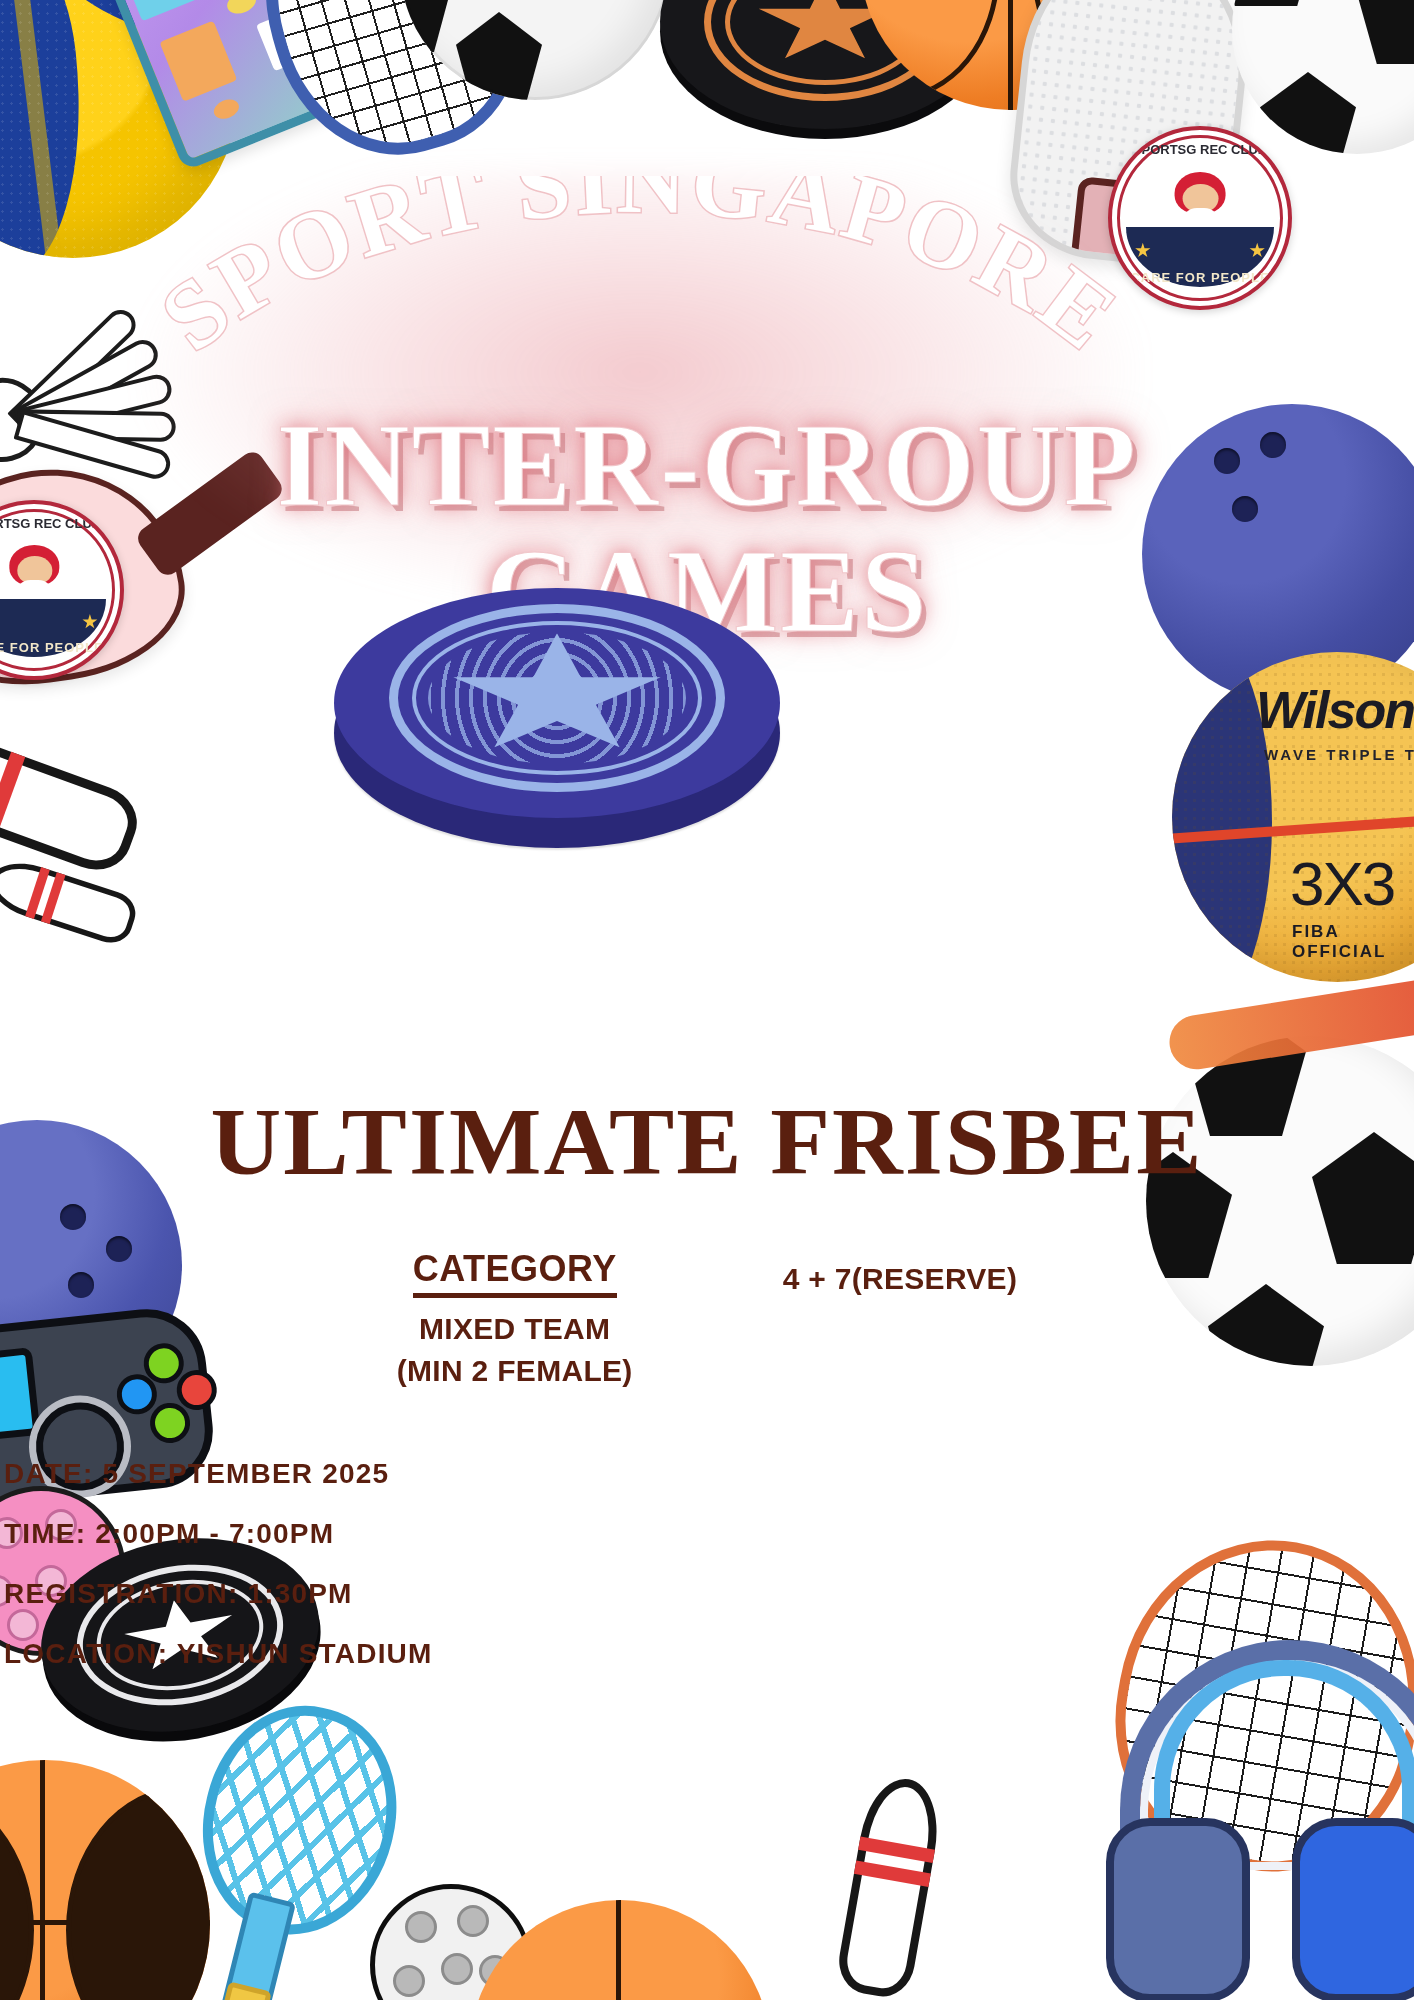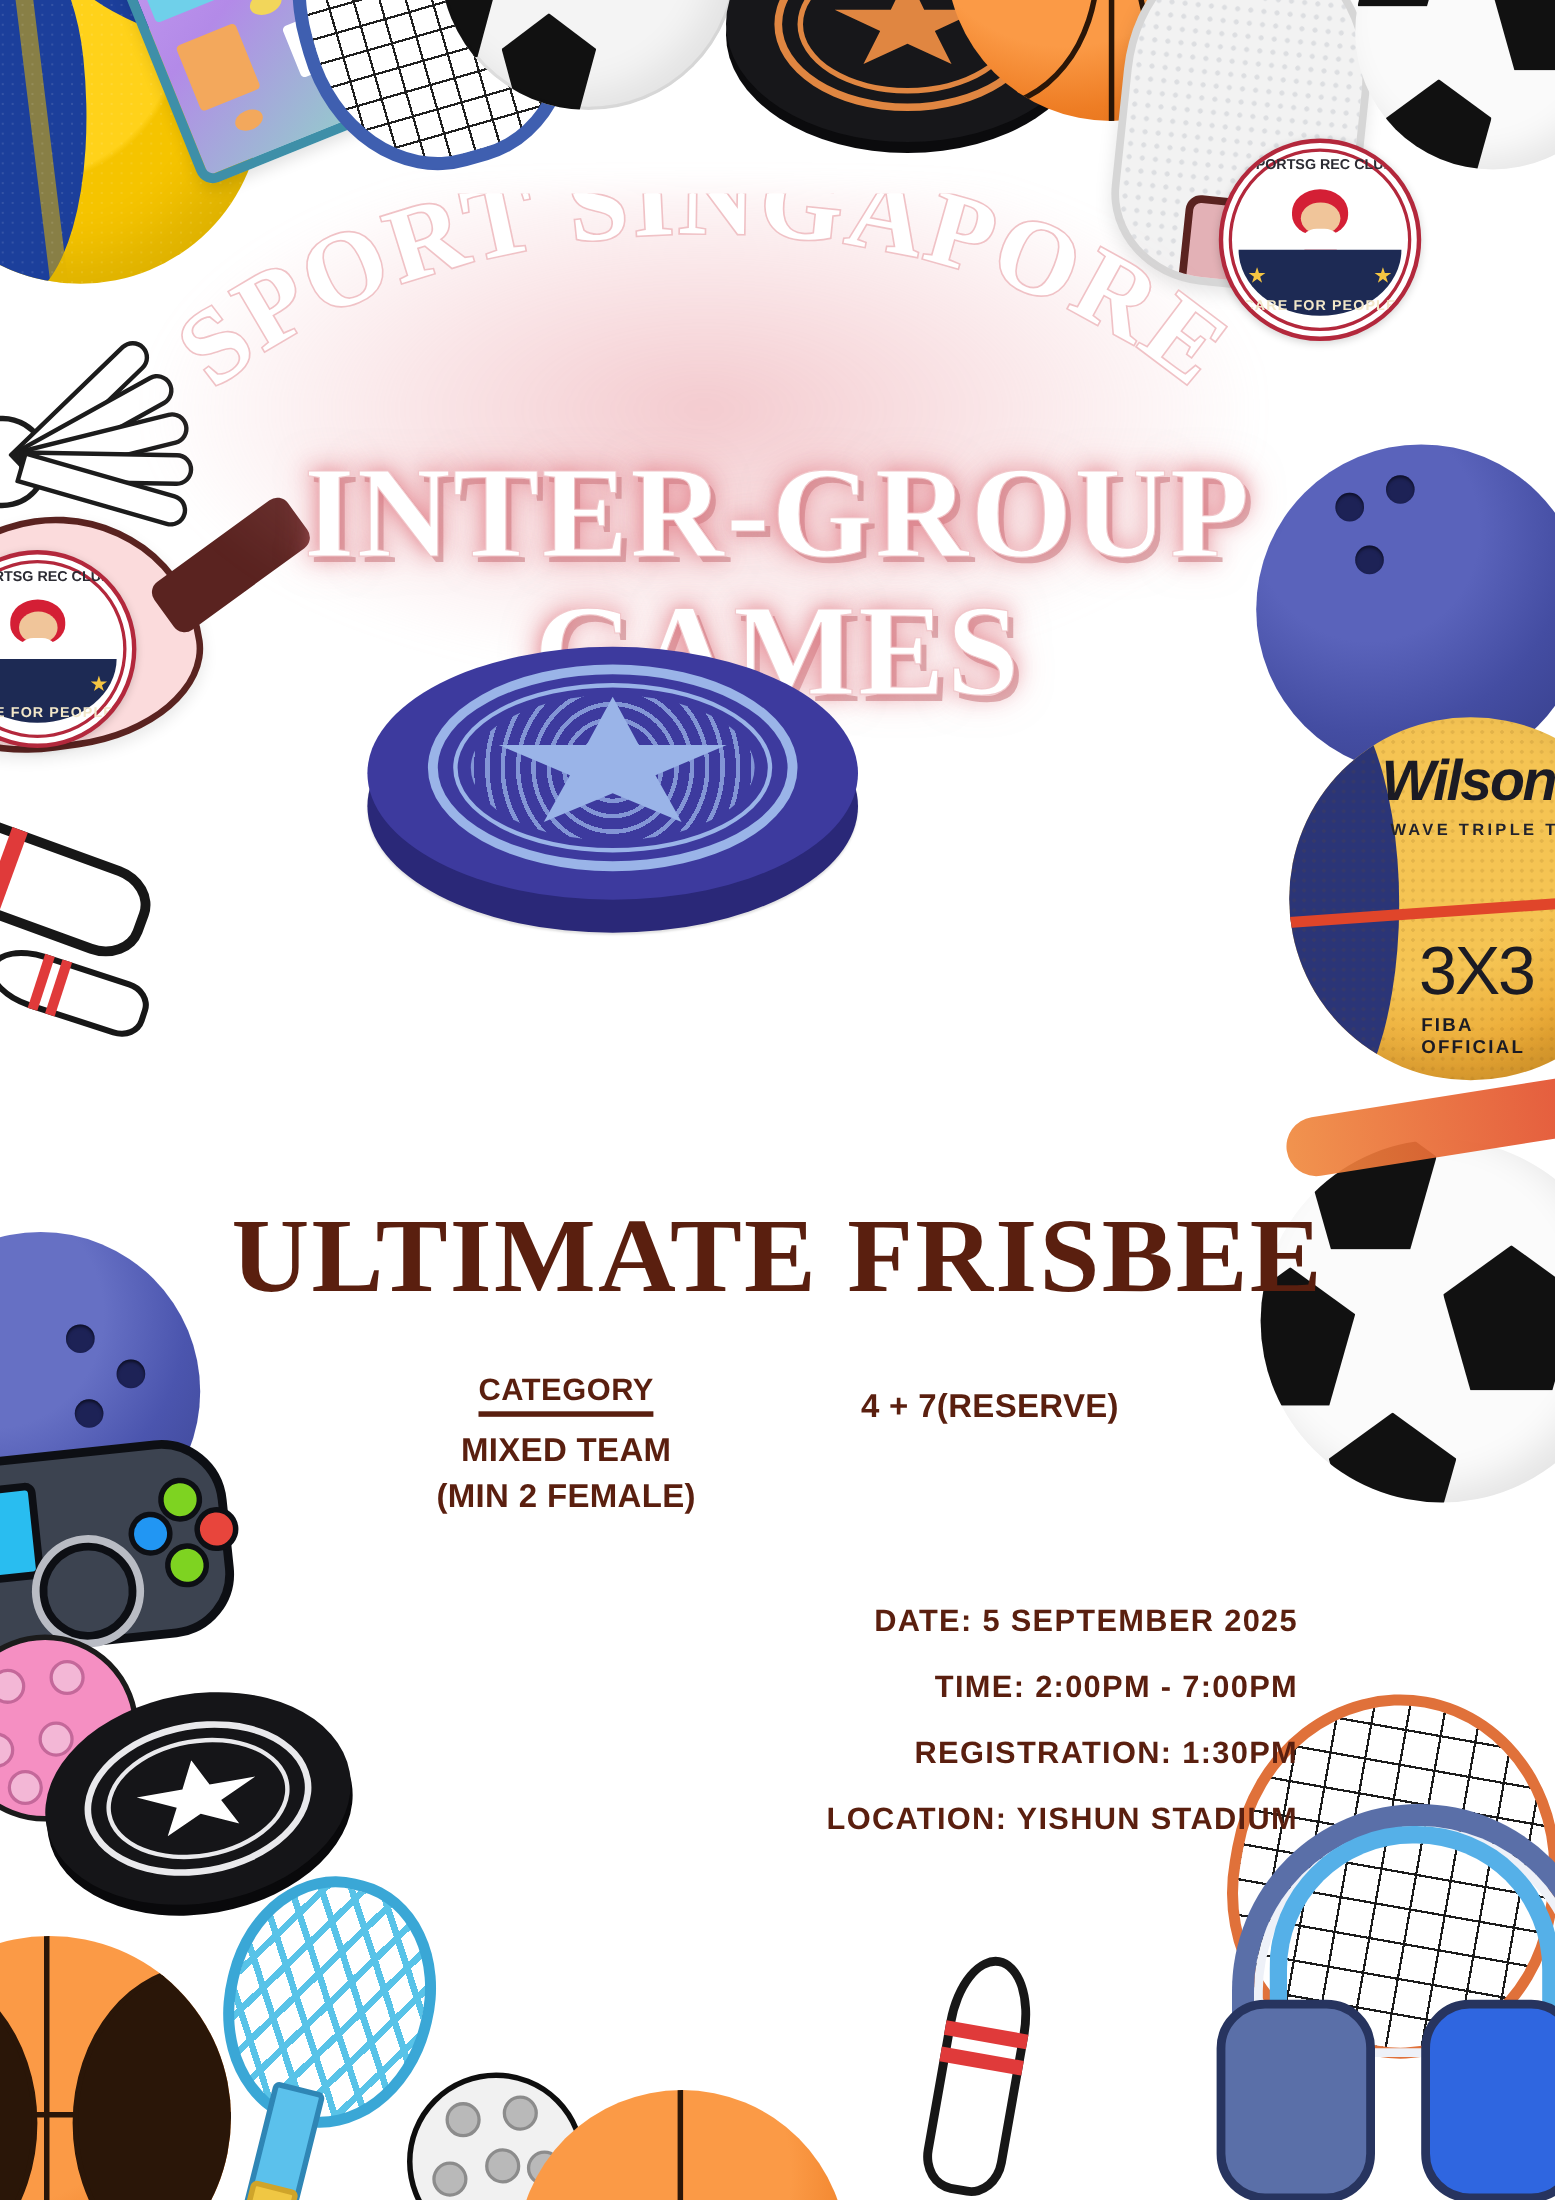--- a/index.html
+++ b/index.html
@@ -531,36 +531,36 @@
     transform:scaleX(1.02);
   }
 
   
   .info-row{
     position:absolute; left:0; top:1248px; width:1414px;
     display:flex; justify-content:center; gap:150px;
   }
   .info-col{ text-align:center; }
   .info-head{
-    font-size:28px; font-weight:700; color:#5a1f0f;
+    font-size:36px; font-weight:700; color:#5a1f0f;
     letter-spacing:.5px; display:inline-block;
     border-bottom:5px solid #5a1f0f; padding-bottom:3px;
   }
   .info-sub{
     font-size:30px; font-weight:700; color:#5a1f0f; margin-top:14px;
     letter-spacing:.3px;
   }
   .info-sub2{
     font-size:30px; font-weight:700; color:#5a1f0f; margin-top:8px;
     letter-spacing:.3px;
   }
 
   
   .details{
-    position:absolute; left:16px; top:1458px; width:1164px; text-align:right;
+    position:absolute; left:4px; top:1458px; width:1164px; text-align:left;
   }
   .details .line{
     font-size:28px; font-weight:700; color:#5a1f0f;
     letter-spacing:1.2px; margin:0 0 28px 0;
   }
 </style>
 </head>
 <body>
 
 <div id="poster">

